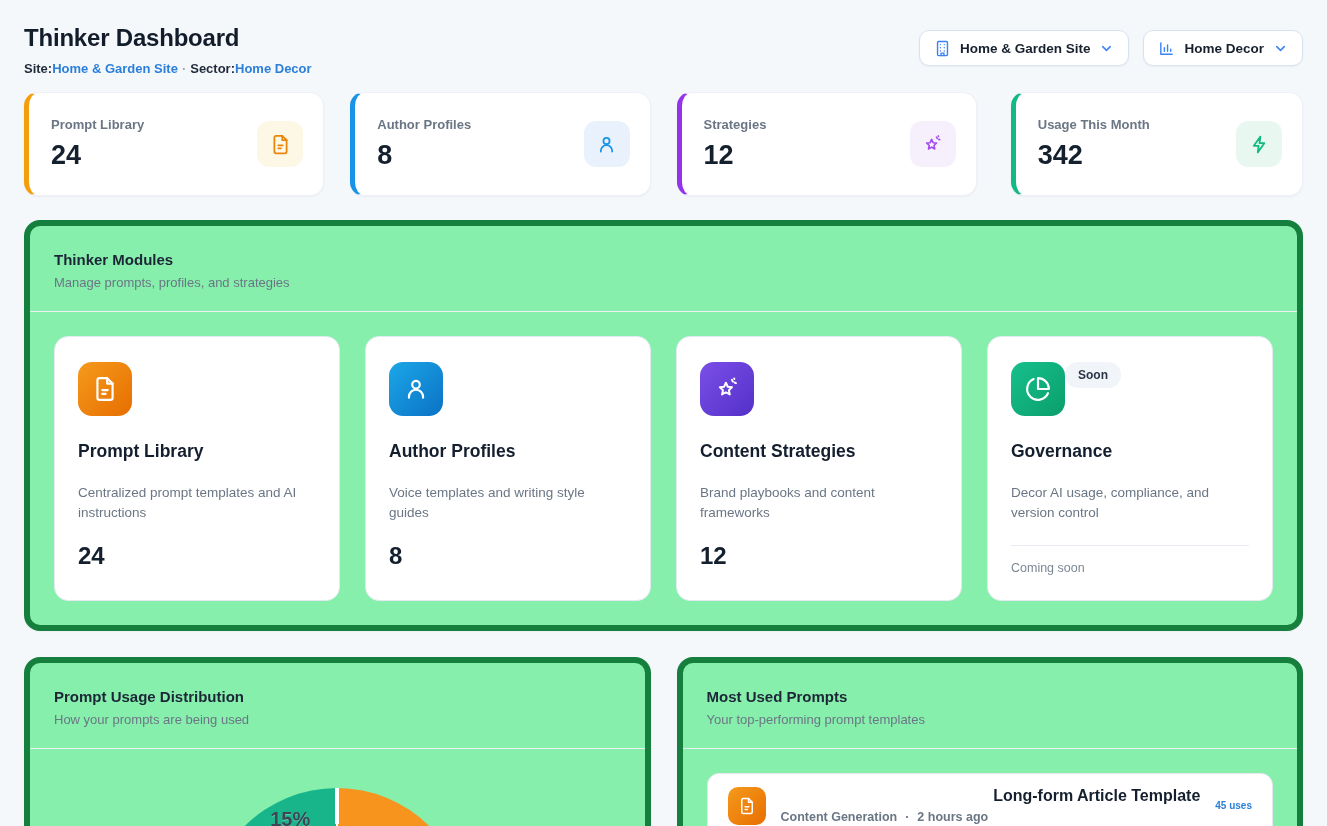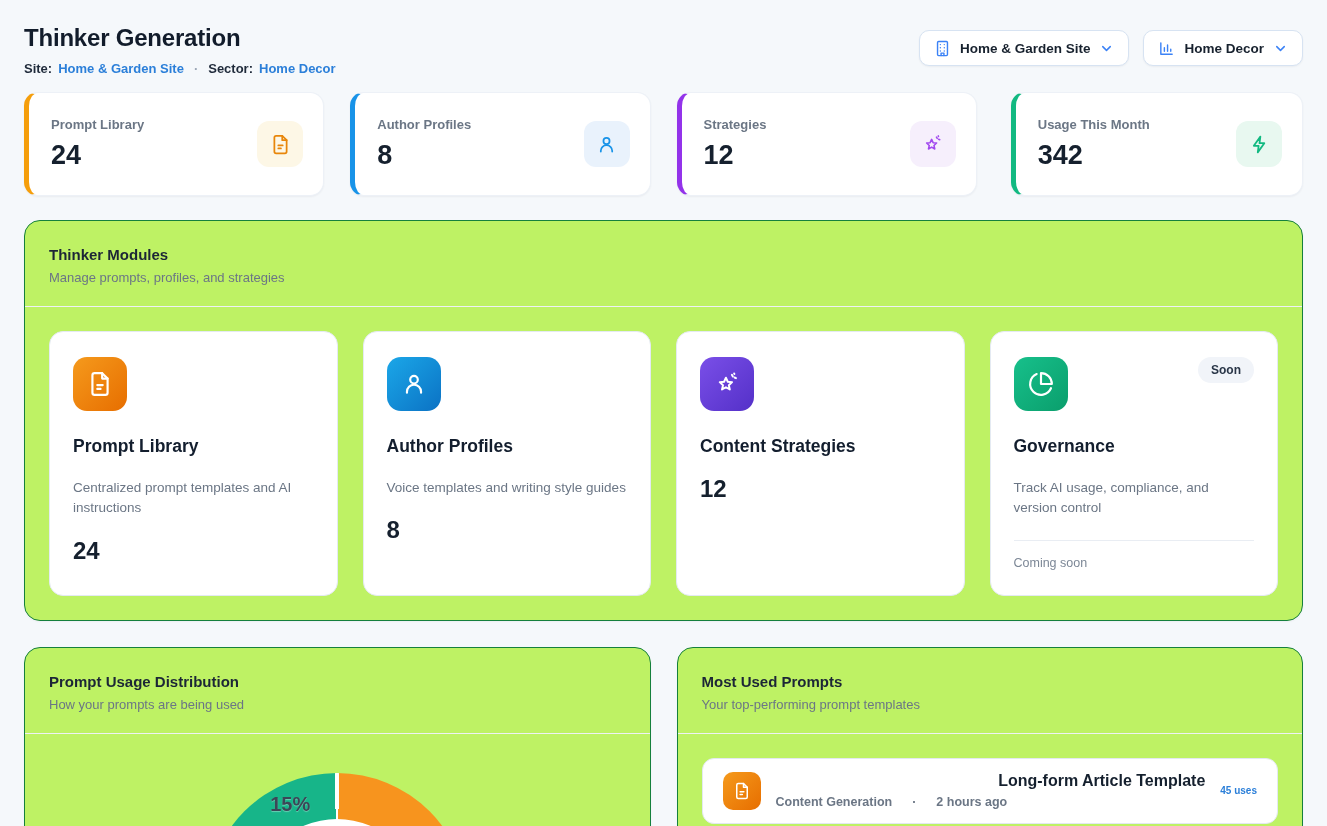--- a/index.html
+++ b/index.html
@@ -7,21 +7,21 @@
   body {
     font-family:"Liberation Sans", sans-serif;
     background:#f5f8fb;
     color:#15202e;
   }
   .page { padding:24px; }
 
   
   .header { display:flex; justify-content:space-between; align-items:flex-start; }
   .h-title { font-size:24px; font-weight:800; color:#121c2b; letter-spacing:-.2px; }
-  .h-sub { margin-top:9px; font-size:13px; font-weight:700; color:#1f2a3a; display:flex; align-items:center; gap:6px; }
+  .h-sub { margin-top:9px; font-size:13px; font-weight:700; color:#1f2a3a; display:flex; align-items:center; }
   .h-sub a { color:#2b7fd9; text-decoration:none; font-weight:700; }
   .h-dot { color:#9aa6b5; font-weight:700; margin:0 4px; }
   .h-actions { display:flex; gap:14px; margin-top:6px; }
   .sel-btn {
     display:flex; align-items:center; gap:9px; height:36px; padding:0 14px;
     background:#fff; border:1px solid #d7e3f2; border-radius:10px; cursor:pointer;
     font-family:inherit; font-size:13.5px; font-weight:700; color:#17212e;
     box-shadow:0 1px 2px rgba(16,24,40,.05);
   }
   .sel-btn svg { display:block; }
@@ -40,31 +40,31 @@
   .stat.b-green  { border-left-color:#12B981;margin-left:8px; }
   .stat-label { font-size:13px; color:#6b7685; font-weight:600; }
   .stat-value { font-size:27px; font-weight:800; color:#15202e; margin-top:8px; }
   .stat-ico { width:46px; height:46px; border-radius:12px; display:flex; align-items:center; justify-content:center; }
   .bg-cream  { background:#fdf7e6; }
   .bg-lblue  { background:#e9f2fc; }
   .bg-lpurple{ background:#f6effc; }
   .bg-lgreen { background:#e8f8f0; }
 
   
-  .panel { background:#bef264; border:1px solid #15803d; border-radius:16px; box-shadow:0 1px 2px rgba(16,24,40,.04); }
+  .panel { background:#86efac; border:6px solid #15803d; border-radius:16px; box-shadow:0 1px 2px rgba(16,24,40,.04); }
   .modules { margin-top:24px; }
   .panel-head { padding:25px 24px 21px; border-bottom:1px solid #eef1f6; }
   .panel-title { font-size:15px; font-weight:800; color:#1c2636; }
   .panel-sub { font-size:13px; color:#6b7685; margin-top:7px; }
   .modules-body { padding:24px; display:grid; grid-template-columns:repeat(4,1fr); gap:25px; }
   .mod {
     border:1px solid #e4eaf2; border-radius:14px; padding:25px 23px; background:#fff;
     min-height:253px; cursor:pointer; position:relative;
   }
-  .mod-top { display:flex; justify-content:space-between; align-items:flex-start; }
+  .mod-top { display:flex; align-items:flex-start; }
   .mod-ico { width:54px; height:54px; border-radius:14px; display:flex; align-items:center; justify-content:center; }
   .g-orange { background:linear-gradient(135deg,#F59A1C,#E76E00); }
   .g-blue   { background:linear-gradient(135deg,#1BA7E8,#0B72C4); }
   .g-purple { background:linear-gradient(135deg,#7A4FE8,#5430C8); }
   .g-green  { background:linear-gradient(135deg,#17C08B,#0A9E6C); }
   .soon { background:#f1f4f9; color:#2a3648; font-size:12px; font-weight:700; padding:6px 13px; border-radius:999px; }
   .mod-title { font-size:17.5px; font-weight:800; color:#131e2e; margin-top:25px; }
   .mod-desc { font-size:13.5px; color:#6b7685; line-height:1.5; margin-top:21px; }
   .mod-count { font-size:24px; font-weight:800; color:#15202e; margin-top:18px; }
   .mod-div { border-top:1px solid #e9edf3; margin-top:21px; }
@@ -83,31 +83,31 @@
     text-shadow:0 1px 1px rgba(255,255,255,.35);
   }
   .list-body { padding:24px; }
   .prompt-item {
     border:1px solid #e3e9f1; border-radius:12px; padding:13px 20px;
     display:flex; align-items:center; gap:15px; background:#fff; cursor:pointer;text-align:right;
   }
   .pi-ico { width:38px; height:38px; border-radius:10px; flex:0 0 auto; display:flex; align-items:center; justify-content:center; }
   .pi-main { flex:1; }
   .pi-title { font-size:16px; font-weight:800; color:#15202e; }
-  .pi-meta { margin-top:5px; font-size:12.5px; color:#6b7685; font-weight:600; display:flex; align-items:center; gap:20px; }
+  .pi-meta { margin-top:5px; font-size:12.5px; color:#6b7685; font-weight:600; display:flex; align-items:center; gap:8px; }
   .pi-uses { font-size:10px; font-weight:700; color:#2b7fd9; }
 </style>
 </head>
 <body>
 
 <div class="page">
 
   <div class="header">
     <div>
-      <div class="h-title">Thinker Generation</div>
+      <div class="h-title">Thinker Dashboard</div>
       <div class="h-sub">
         <span>Site:</span>
         <a href="#">Home &amp; Garden Site</a>
         <span class="h-dot">·</span>
         <span>Sector:</span>
         <a href="#">Home Decor</a>
       </div>
     </div>
     <div class="h-actions">
       <button class="sel-btn">
@@ -232,35 +232,36 @@
       <div class="mod">
         <div class="mod-top">
           <div class="mod-ico g-purple">
             <svg width="26" height="26" viewBox="0 0 24 24" fill="none" stroke="#ffffff" stroke-width="1.8" stroke-linecap="round" stroke-linejoin="round">
                 <path d="M11 6.2l1.7 3.7 4 .4-3 2.8.9 4-3.6-2.1-3.6 2.1.9-4-3-2.8 4-.4z"></path>
                 <path d="M16.5 3.5l.9 1.5M19 6l1.3.6M18.6 2.2l.2.6"></path>
               </svg>
           </div>
         </div>
         <div class="mod-title">Content Strategies</div>
+        <div class="mod-desc">Brand playbooks and content frameworks</div>
         <div class="mod-count">12</div>
       </div>
 
       <div class="mod">
         <div class="mod-top">
           <div class="mod-ico g-green">
             <svg width="26" height="26" viewBox="0 0 24 24" fill="none" stroke="#ffffff" stroke-width="2" stroke-linecap="round" stroke-linejoin="round">
                 <path d="M21.2 15.9A10 10 0 1 1 8 2.8"></path>
                 <path d="M22 12A10 10 0 0 0 12 2v10z"></path>
               </svg>
           </div>
           <span class="soon">Soon</span>
         </div>
         <div class="mod-title">Governance</div>
-        <div class="mod-desc">Track AI usage, compliance, and version control</div>
+        <div class="mod-desc">Decor AI usage, compliance, and version control</div>
         <div class="mod-div"></div>
         <div class="mod-foot">Coming soon</div>
       </div>
 
     </div>
   </div>
 
   <div class="bottom">
 
     <div class="panel">

